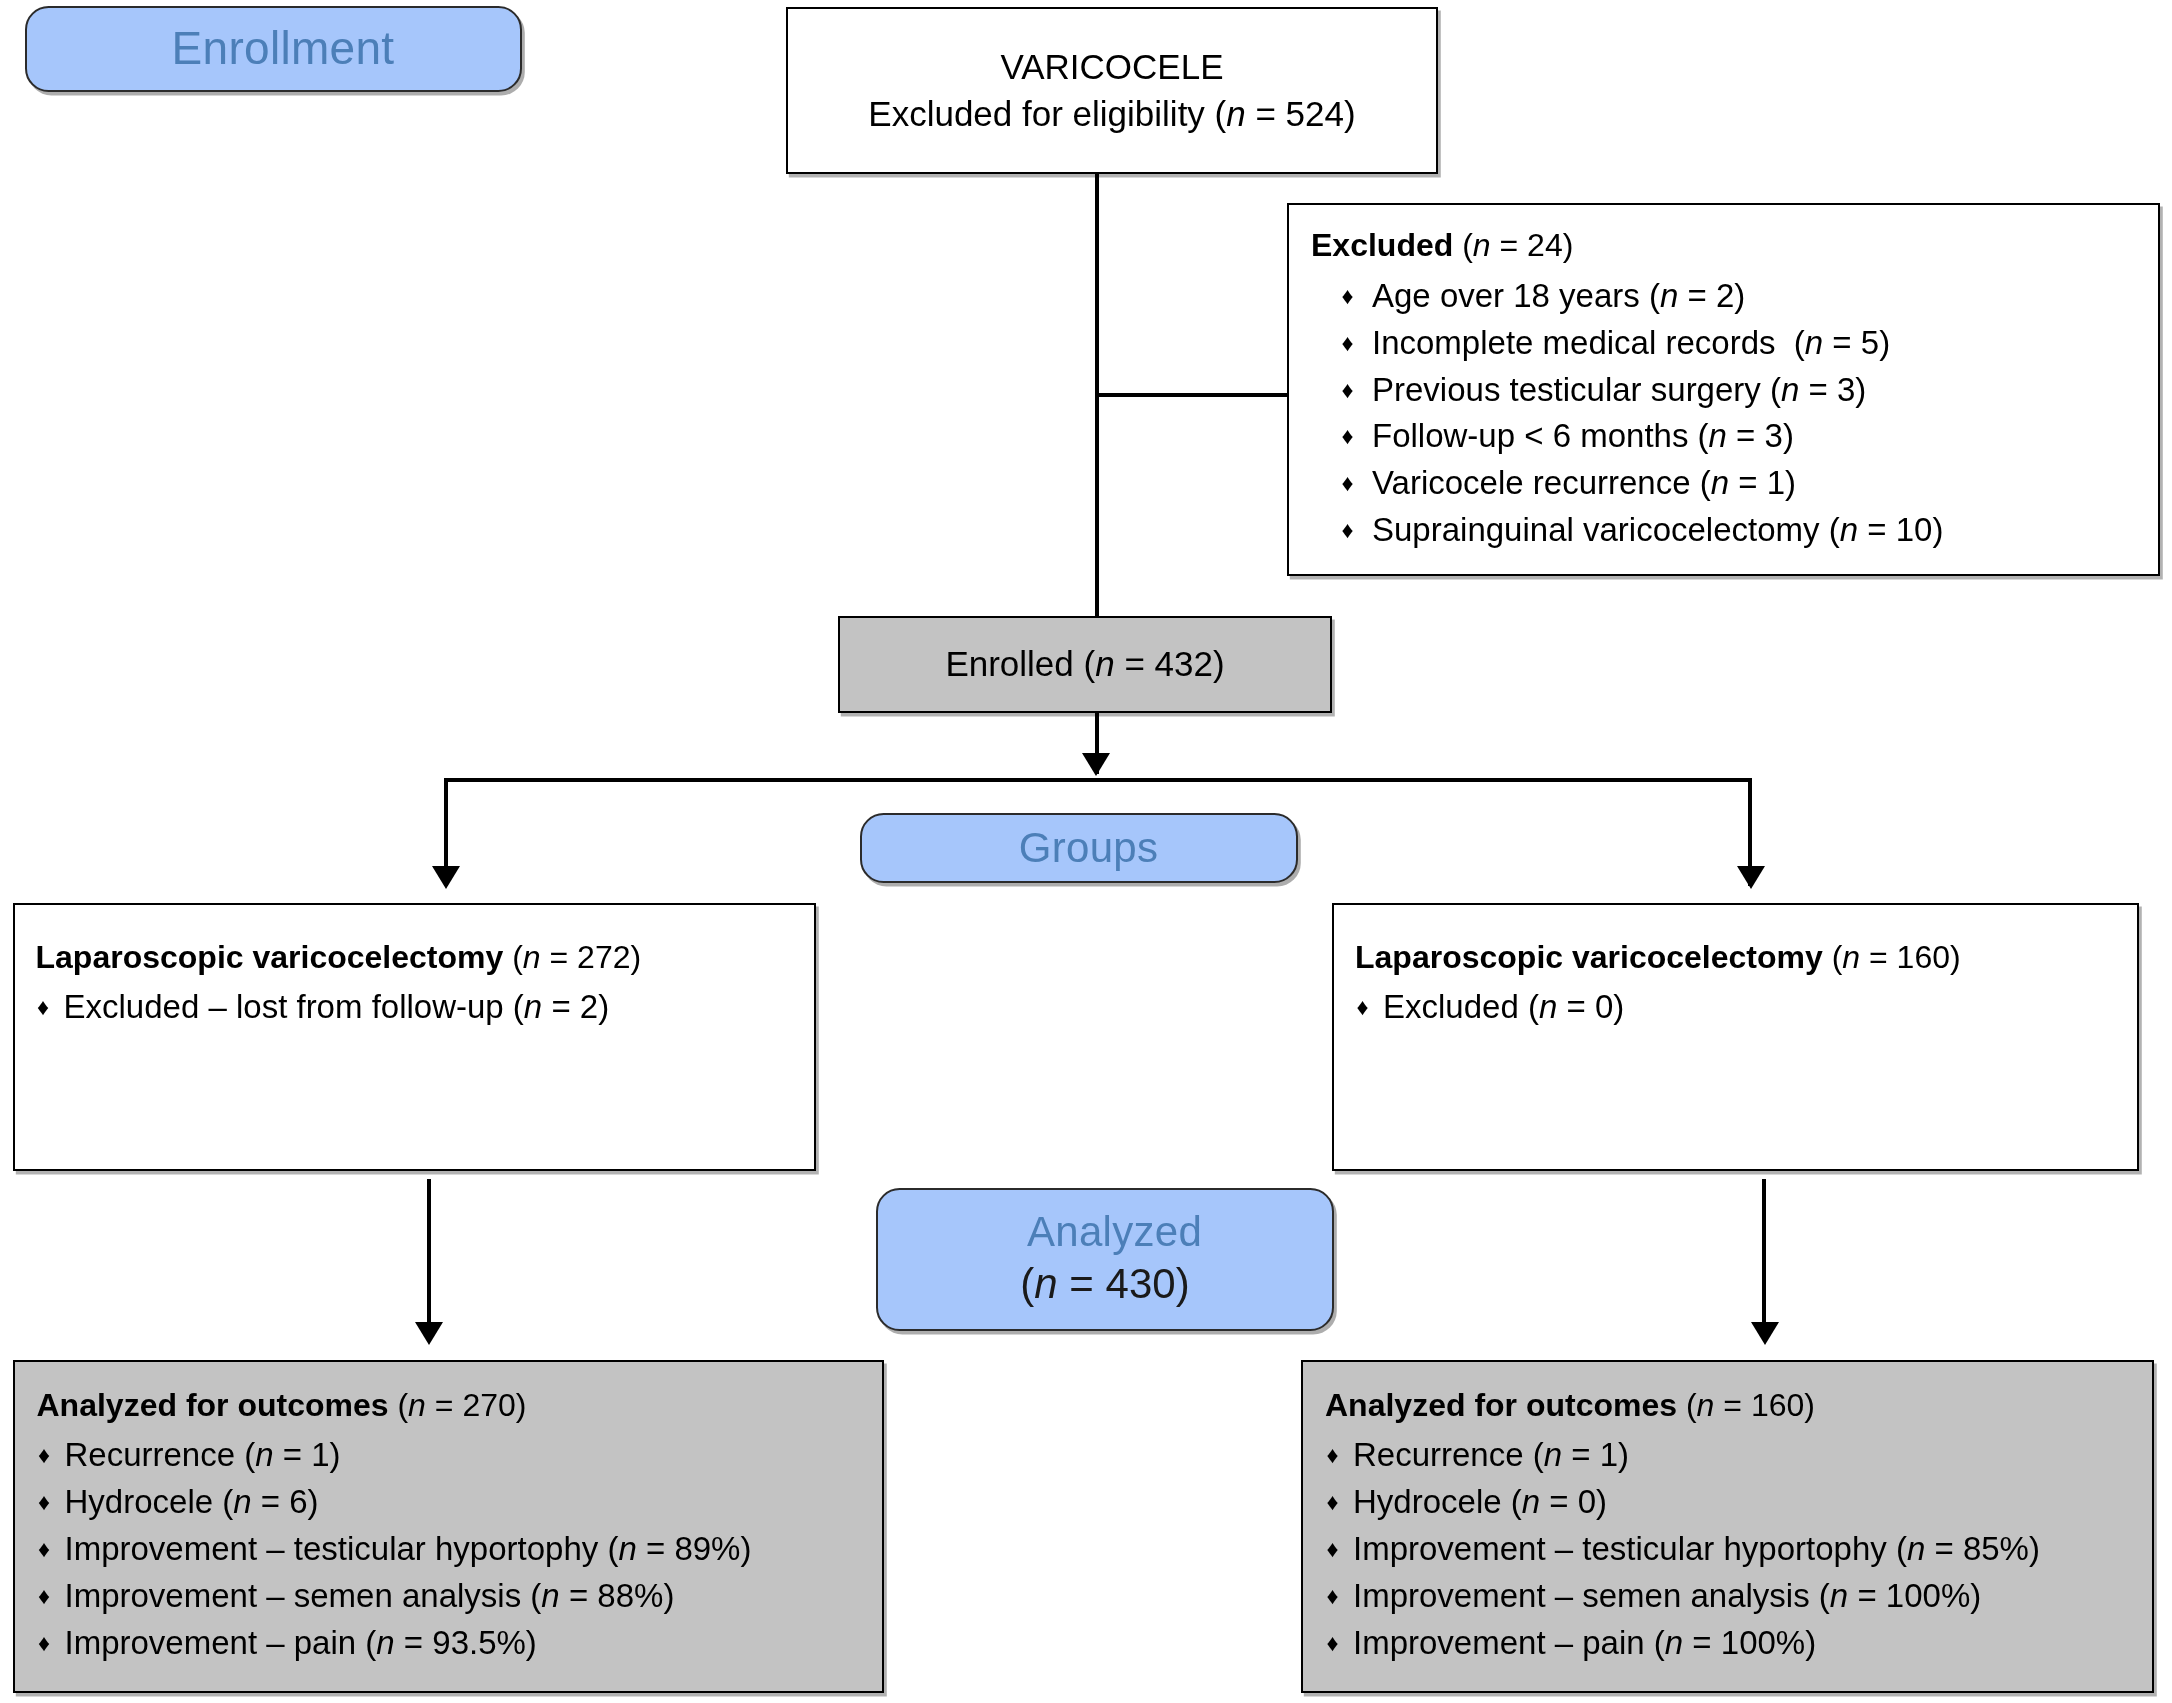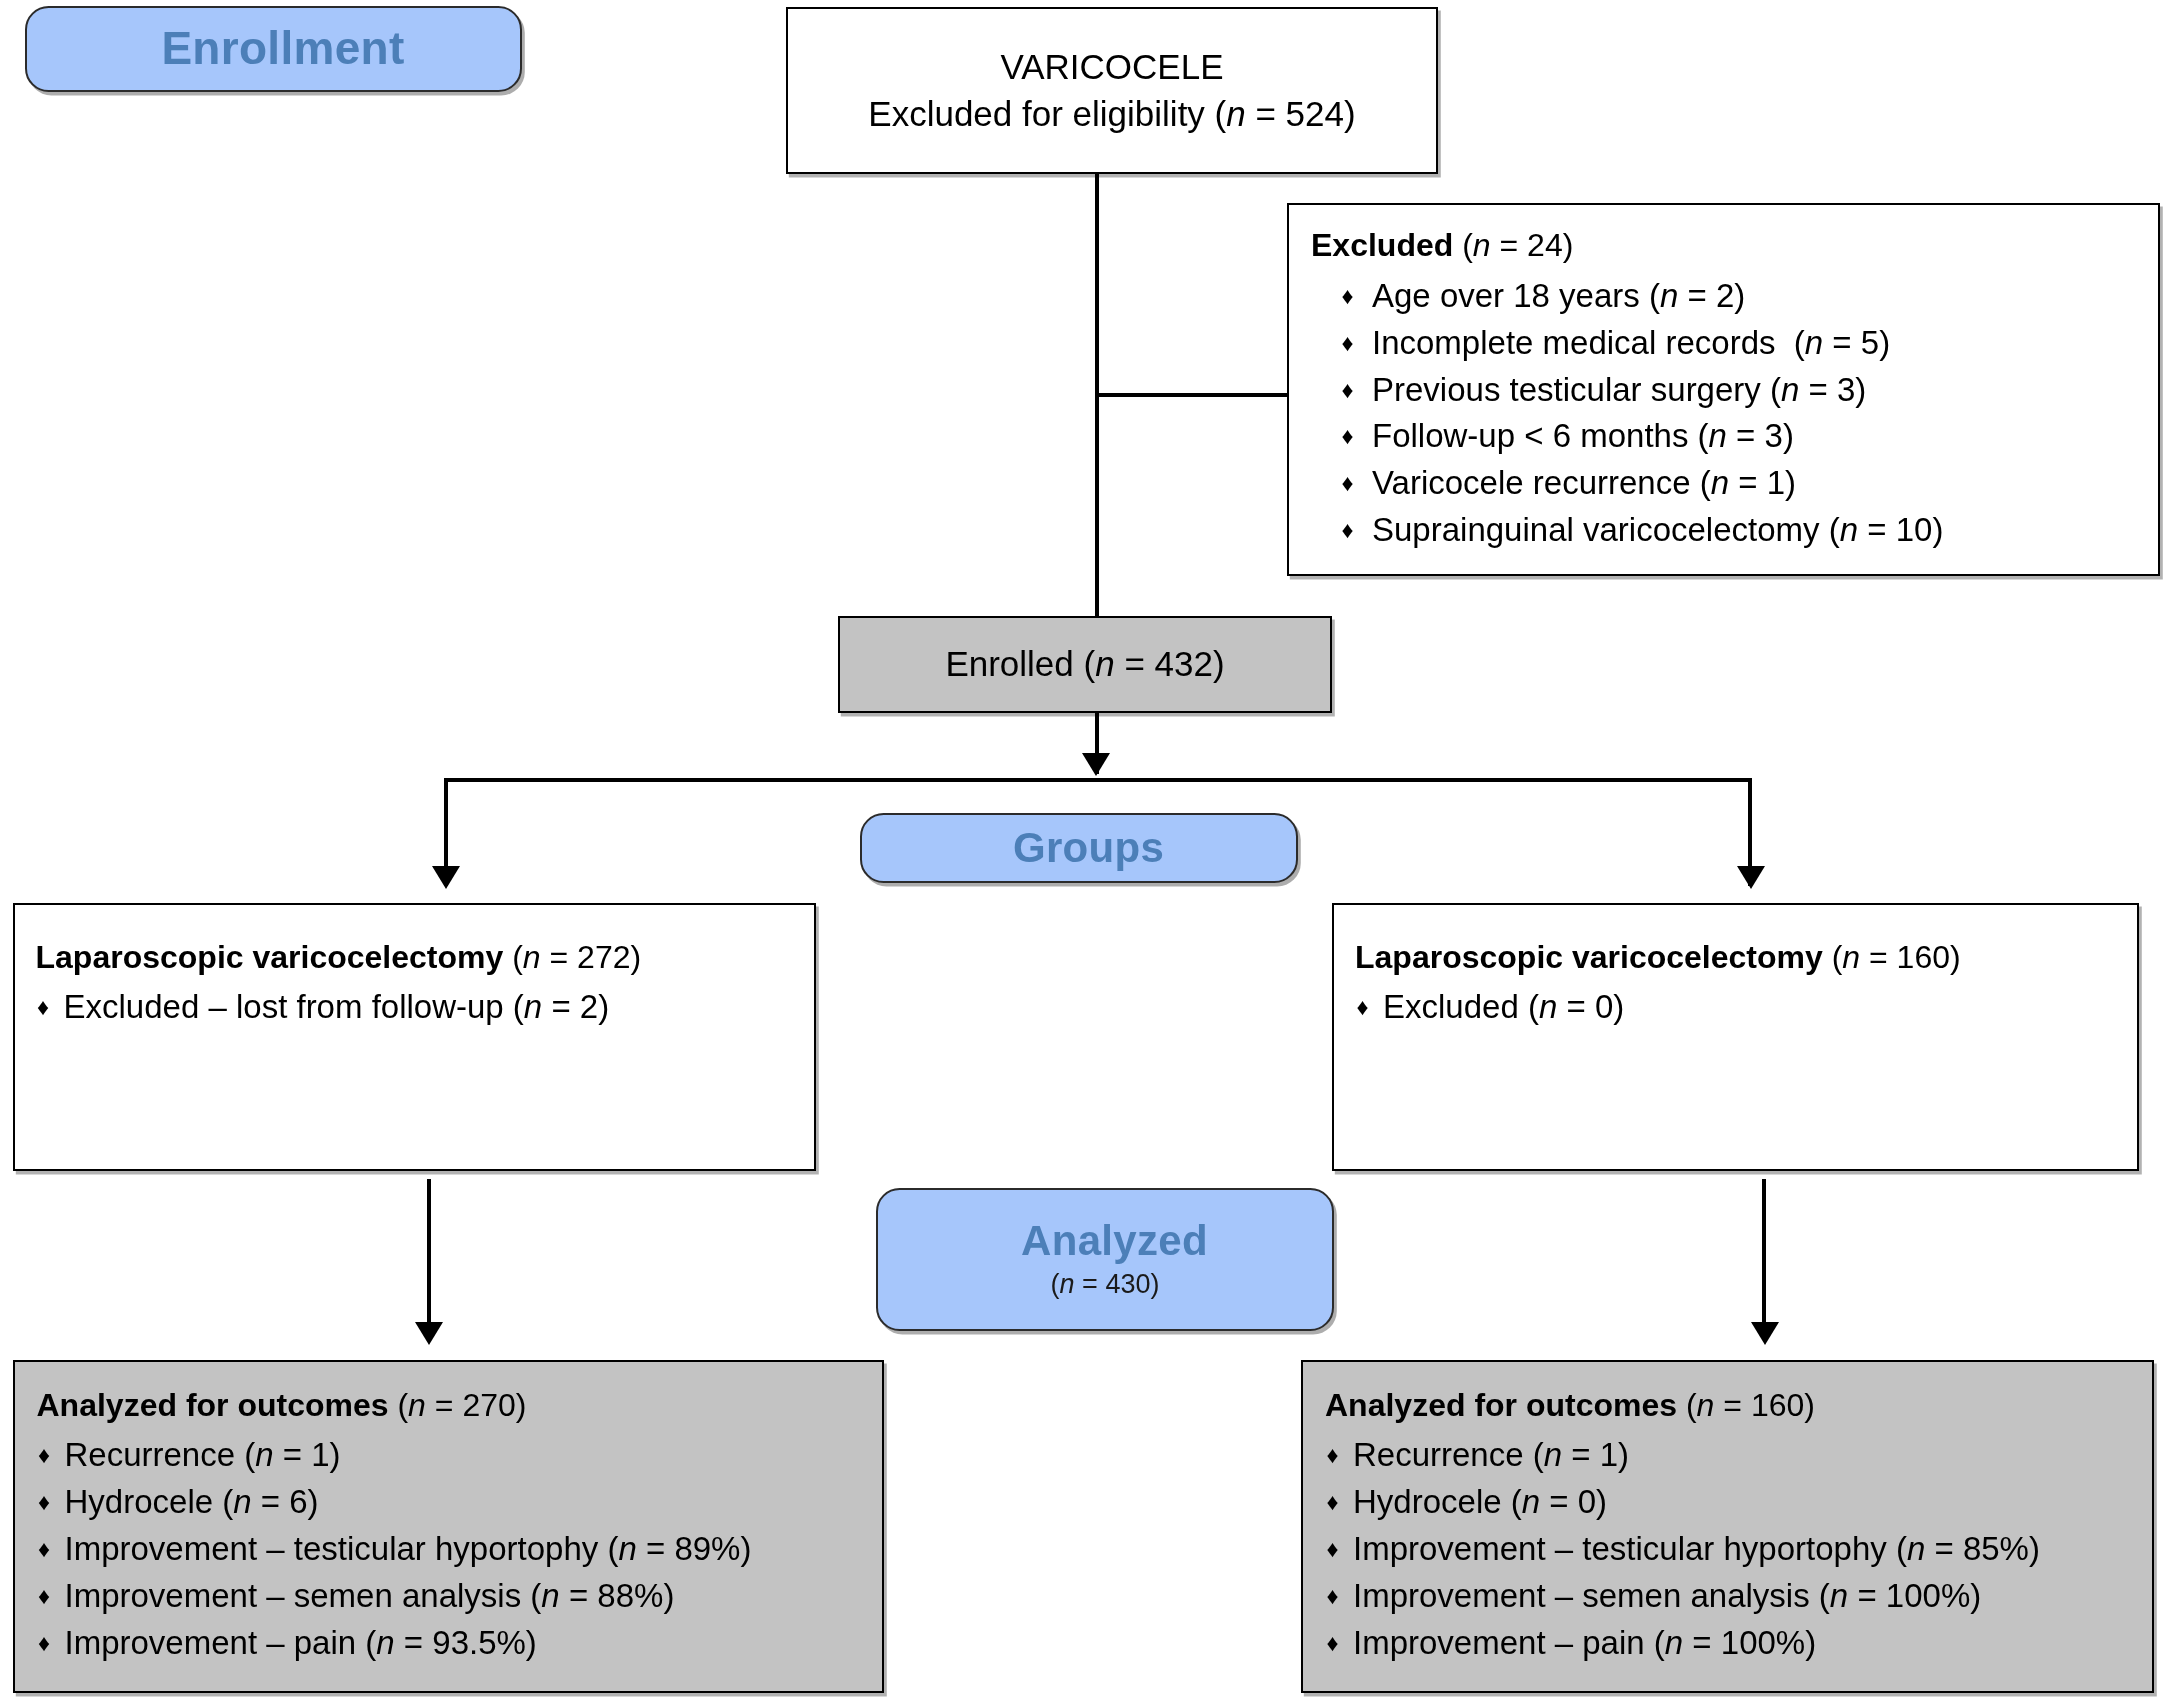--- a/index.html
+++ b/index.html
@@ -26,21 +26,21 @@
     border-radius: 23.6px;
     box-shadow: 2.8px 3.5px 0 rgba(0,0,0,0.32);
     display: flex;
     flex-direction: column;
     align-items: center;
     justify-content: center;
     box-sizing: border-box;
   }
   .pill .pill-title {
     color: #4C7FB8;
-    font-weight: bold;
+    font-weight: normal;
     letter-spacing: 0.3px;
     line-height: 1.05;
     margin-left: 19px;
   }
   .pill .pill-sub {
     color: #1a1a1a;
     font-weight: normal;
     line-height: 1.15;
   }
 
@@ -205,21 +205,21 @@
   </div>
 
   <div class="vline" style="left:427px; top:1179px; width:3.5px; height:149px;"></div>
   <div class="arrow-down" style="left:415px; top:1322px;"></div>
 
   <div class="vline" style="left:1762px; top:1179px; width:3.5px; height:149px;"></div>
   <div class="arrow-down" style="left:1751px; top:1322px;"></div>
 
   <div class="pill" style="left:876px; top:1188px; width:458px; height:143px;">
     <div class="pill-title" style="font-size:42px;">Analyzed</div>
-    <div class="pill-sub" style="font-size:27px; margin-top:6px;">(<span class="italn">n</span> = 430)</div>
+    <div class="pill-sub" style="font-size:42px; margin-top:6px;">(<span class="italn">n</span> = 430)</div>
   </div>
 
   <div class="box gray" style="left:12.5px; top:1360px; width:871px; height:333px;">
     <div class="box-inner" style="padding:22px 14px 0 22px;">
       <div class="line">
         <span style="font-weight:bold;">Analyzed for outcomes</span><span> (<span class="italn">n</span> = 270)</span>
       </div>
       <ul class="bullets tight">
         <li>Recurrence (<span class="italn">n</span> = 1)</li>
         <li>Hydrocele (<span class="italn">n</span> = 6)</li>

